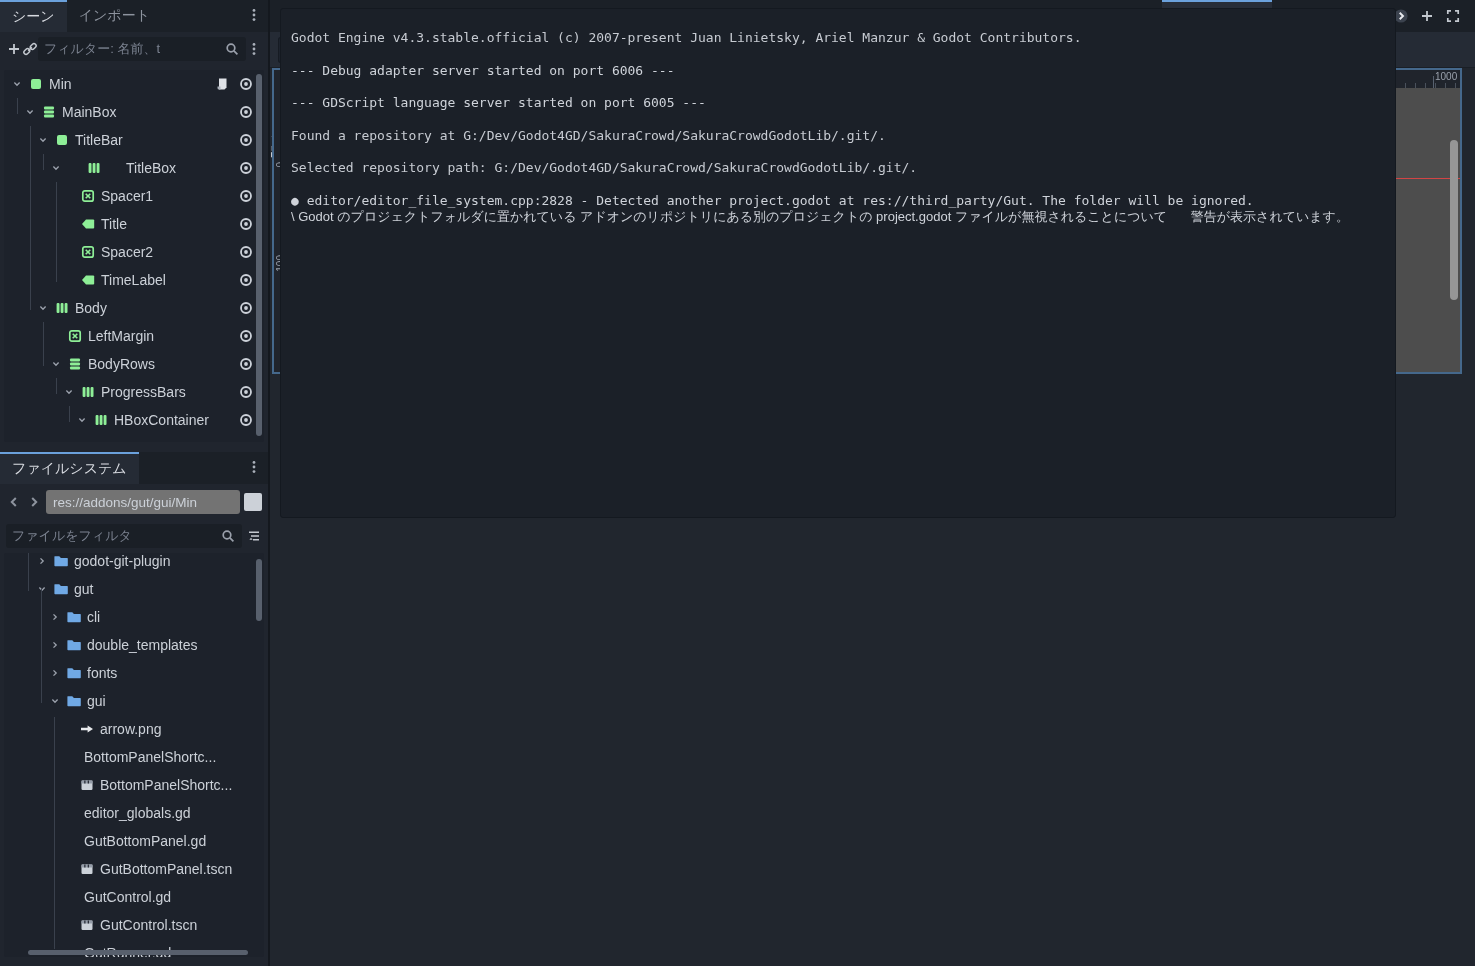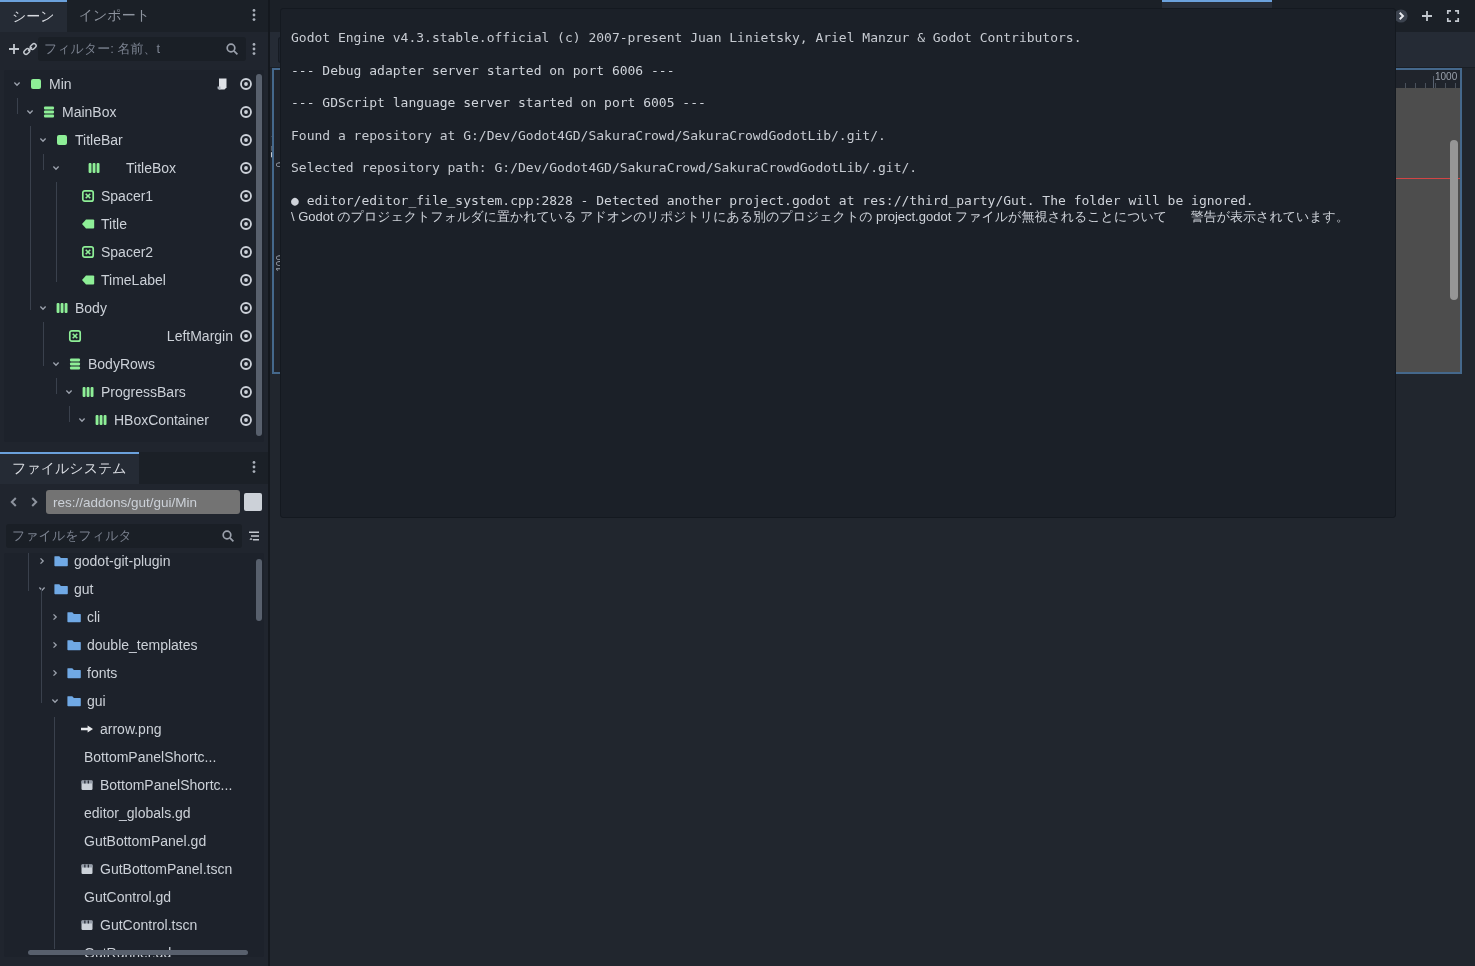--- a/index.html
+++ b/index.html
@@ -356,21 +356,21 @@
         <span class="lbl">Body</span>
         <span class="right-icons">
           <span class="icn">
             <svg width="16" height="16" viewBox="0 0 16 16" xmlns="http://www.w3.org/2000/svg">
               <circle cx="8" cy="8" r="5" fill="none" stroke="#ccd1d9" stroke-width="1.8"></circle>
               <circle cx="8" cy="8" r="1.9" fill="#ccd1d9"></circle>
             </svg>
           </span>
         </span>
       </div>
-      <div class="trow" style="padding-left: 45px; text-align: right;">
+      <div class="trow" style="padding-left: 45px;">
         <span class="icn" style="width: 13px;"></span>
         <span class="icn">
           <svg width="16" height="16" viewBox="0 0 16 16" xmlns="http://www.w3.org/2000/svg">
             <rect x="2.8" y="2.8" width="10.4" height="10.4" rx="2" fill="none" stroke="#8eef97" stroke-width="1.7"></rect>
             <path d="M5.7 5.7 L10.3 10.3 M10.3 5.7 L5.7 10.3" stroke="#8eef97" stroke-width="1.6"></path>
           </svg>
         </span>
         <span class="lbl">LeftMargin</span>
         <span class="right-icons">
           <span class="icn">

